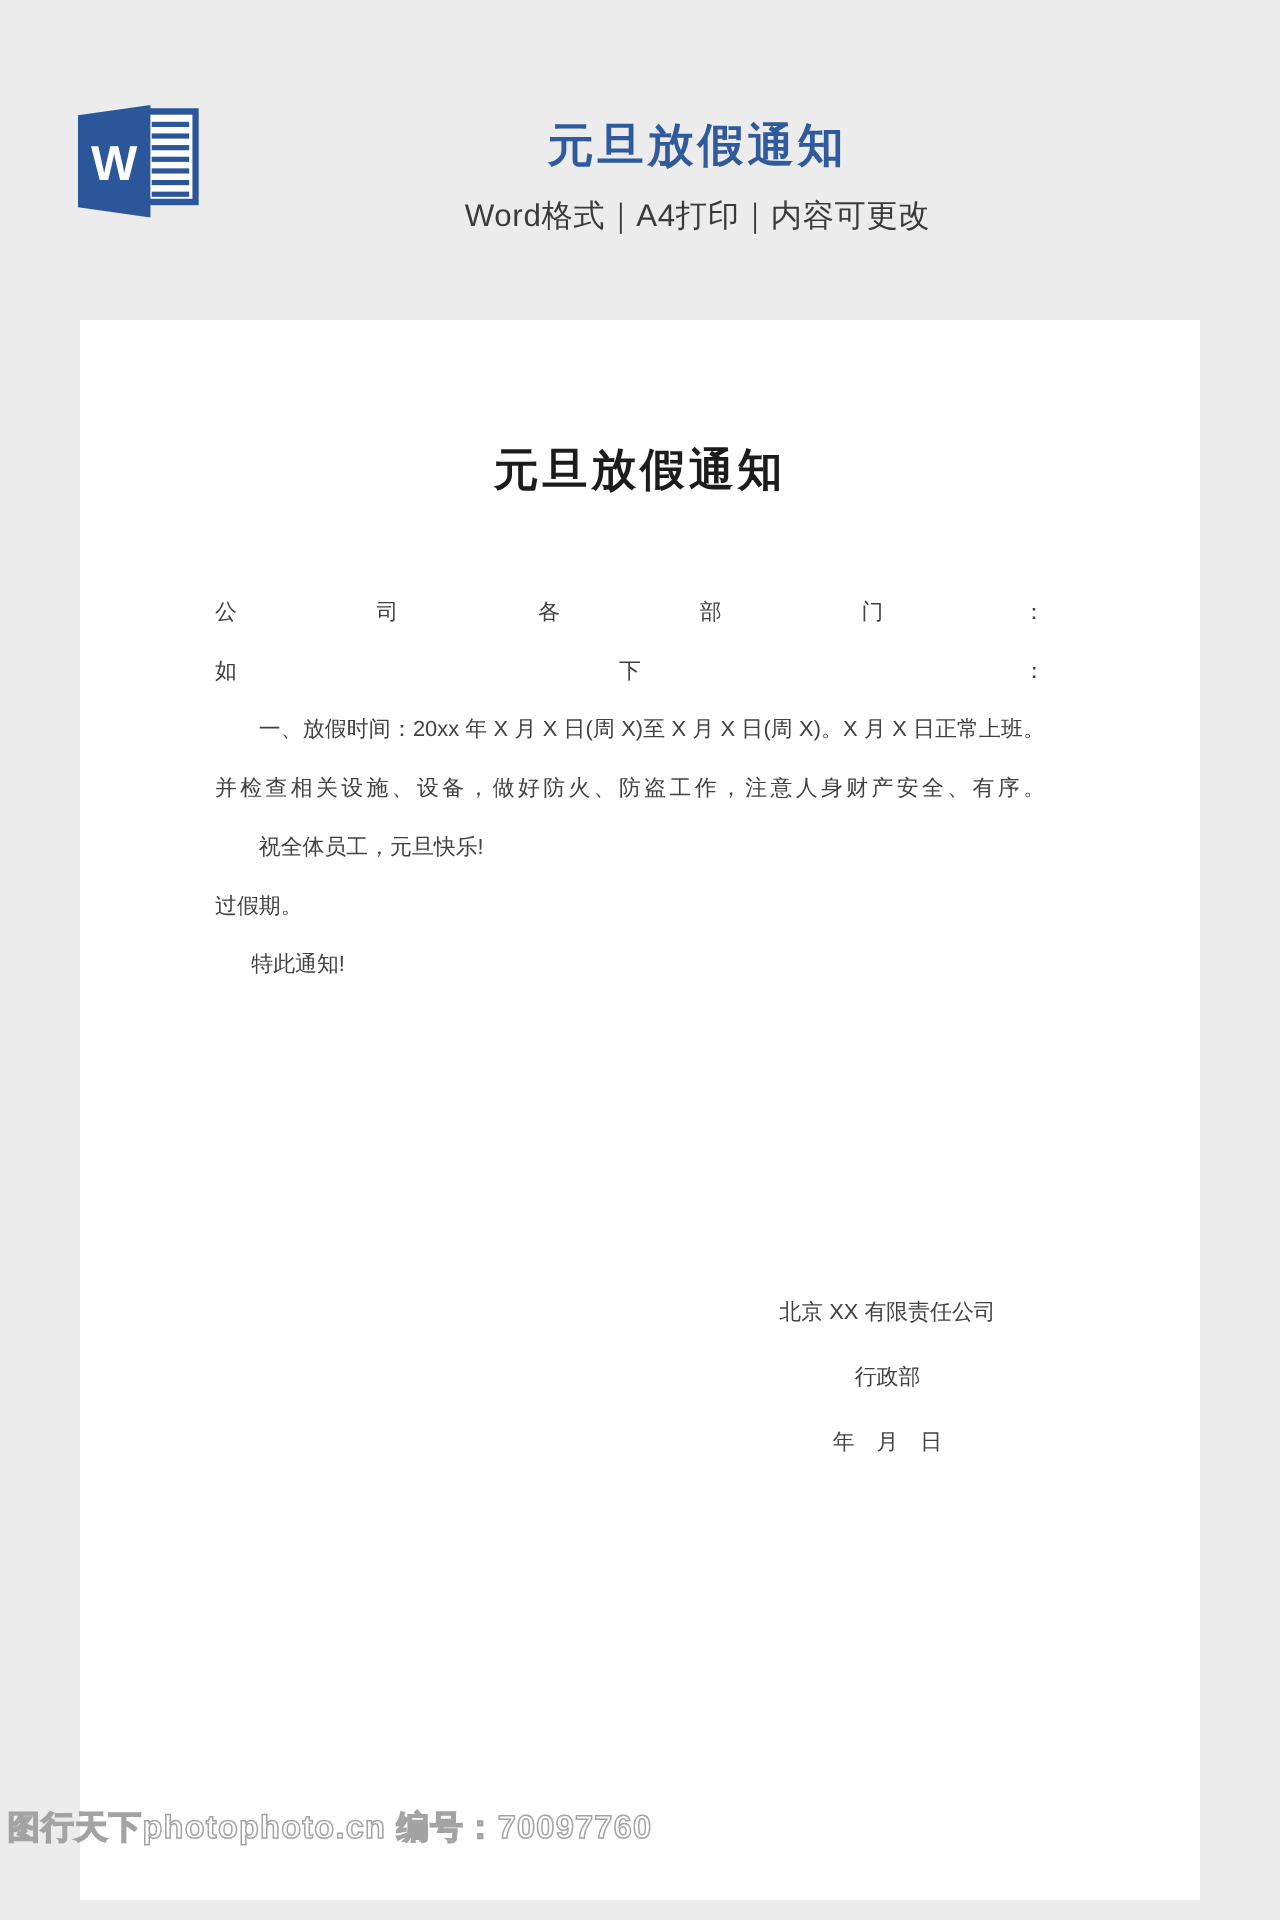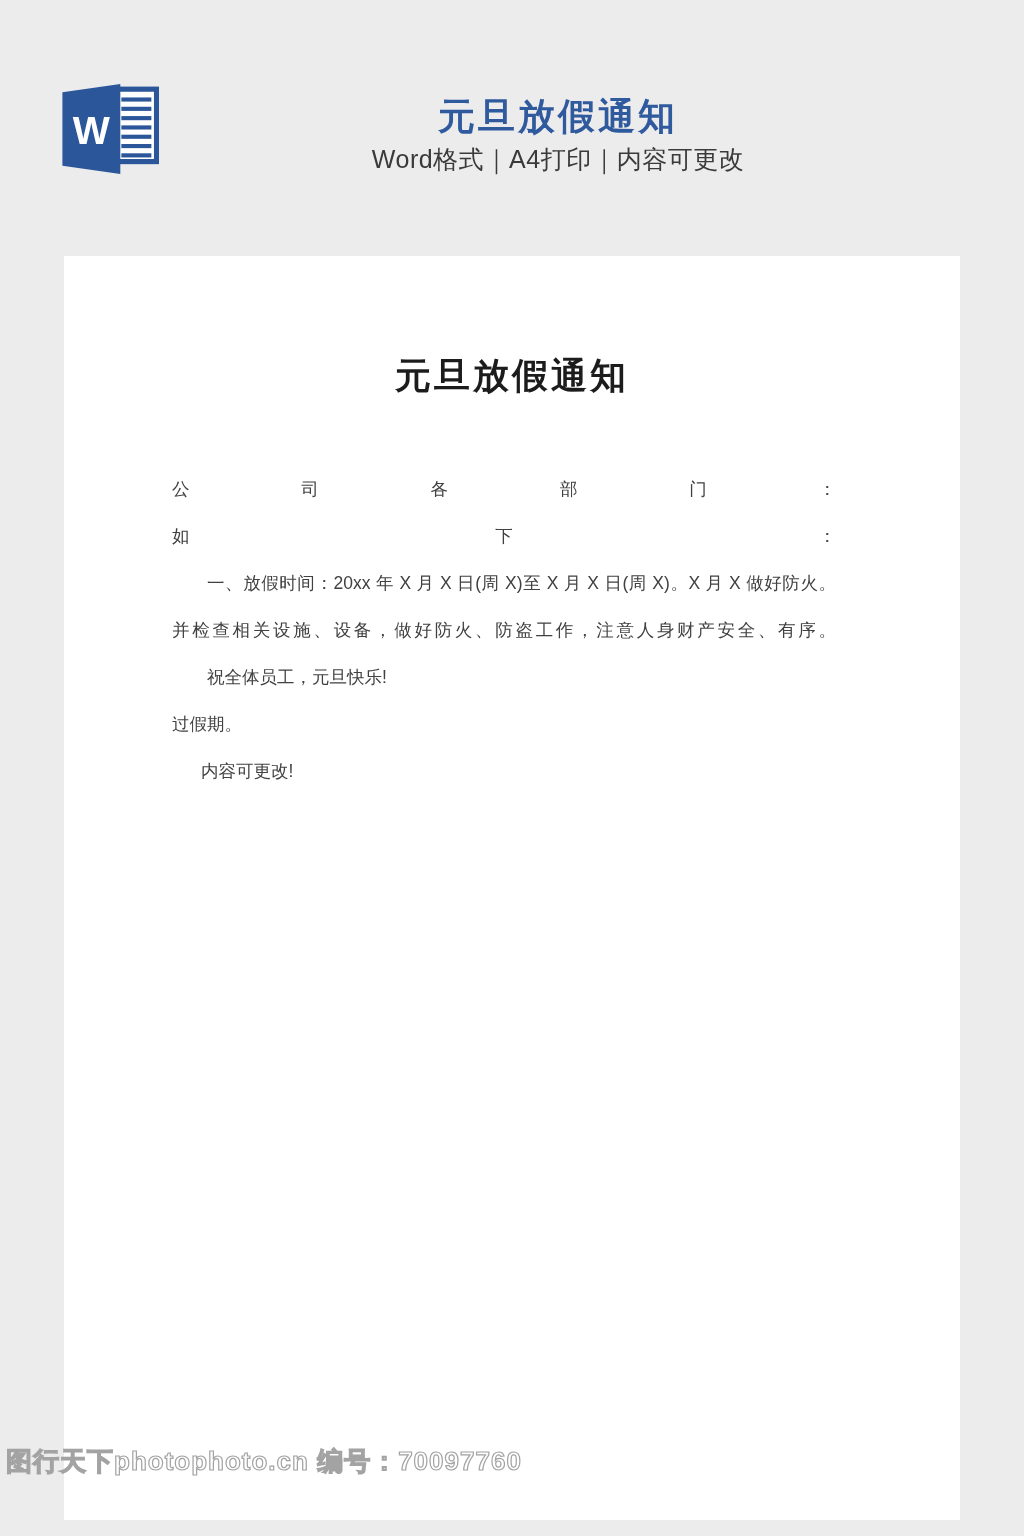--- a/index.html
+++ b/index.html
@@ -12,21 +12,21 @@
   .wrapper{position:absolute;inset:0;}
 
   
   .word-icon{position:absolute;left:62px;top:84px;width:97px;height:90px;}
   .header-text{position:absolute;left:348px;top:94px;width:420px;text-align:center;}
   .header-title{
     font-size:37px;font-weight:bold;letter-spacing:3px;
     color:#305A9E;line-height:46px;white-space:nowrap;
   }
   .header-sub{
-    margin-top:2px;font-size:25px;color:#3a3a3a;
+    margin-top:16px;font-size:25px;color:#3a3a3a;
     line-height:34px;white-space:nowrap;letter-spacing:0.5px;
   }
 
   
   .page{
     position:absolute;left:64px;top:256px;width:896px;height:1264px;
     background:#ffffff;
   }
   .doc-title{
     margin-top:94px;height:52px;line-height:52px;width:100%;
@@ -103,32 +103,37 @@
         <span>：</span>
       </div>
 
 
       <div class="line spread">
         <span>如</span>
         <span>下</span>
         <span>：</span>
       </div>
 
-      <div class="line jt ind">一、放假时间：20xx 年 X 月 X 日(周 X)至 X 月 X 日(周 X)。X 月 X 做好防火。</div>
+      <div class="line jt ind">一、放假时间：20xx 年 X 月 X 日(周 X)至 X 月 X 日(周 X)。X 月 X 日正常上班。</div>
 
 
       <div class="line jt">并检查相关设施、设备，做好防火、防盗工作，注意人身财产安全、有序。</div>
 
 
       <div class="line ind">祝全体员工，元旦快乐!</div>
 
       <div class="line">过假期。</div>
 
-      <div class="line ind2">内容可更改!</div>
+      <div class="line ind2">特此通知!</div>
 
     </div>
 
+    <div class="sig">
+      <div class="sig-line">北京 XX 有限责任公司</div>
+      <div class="sig-line">行政部</div>
+      <div class="sig-line">年　月　日</div>
+    </div>
 
   </div>
 
   <div class="watermark">图行天下photophoto.cn 编号：70097760</div>
 
 </div>
 
 </body></html>

